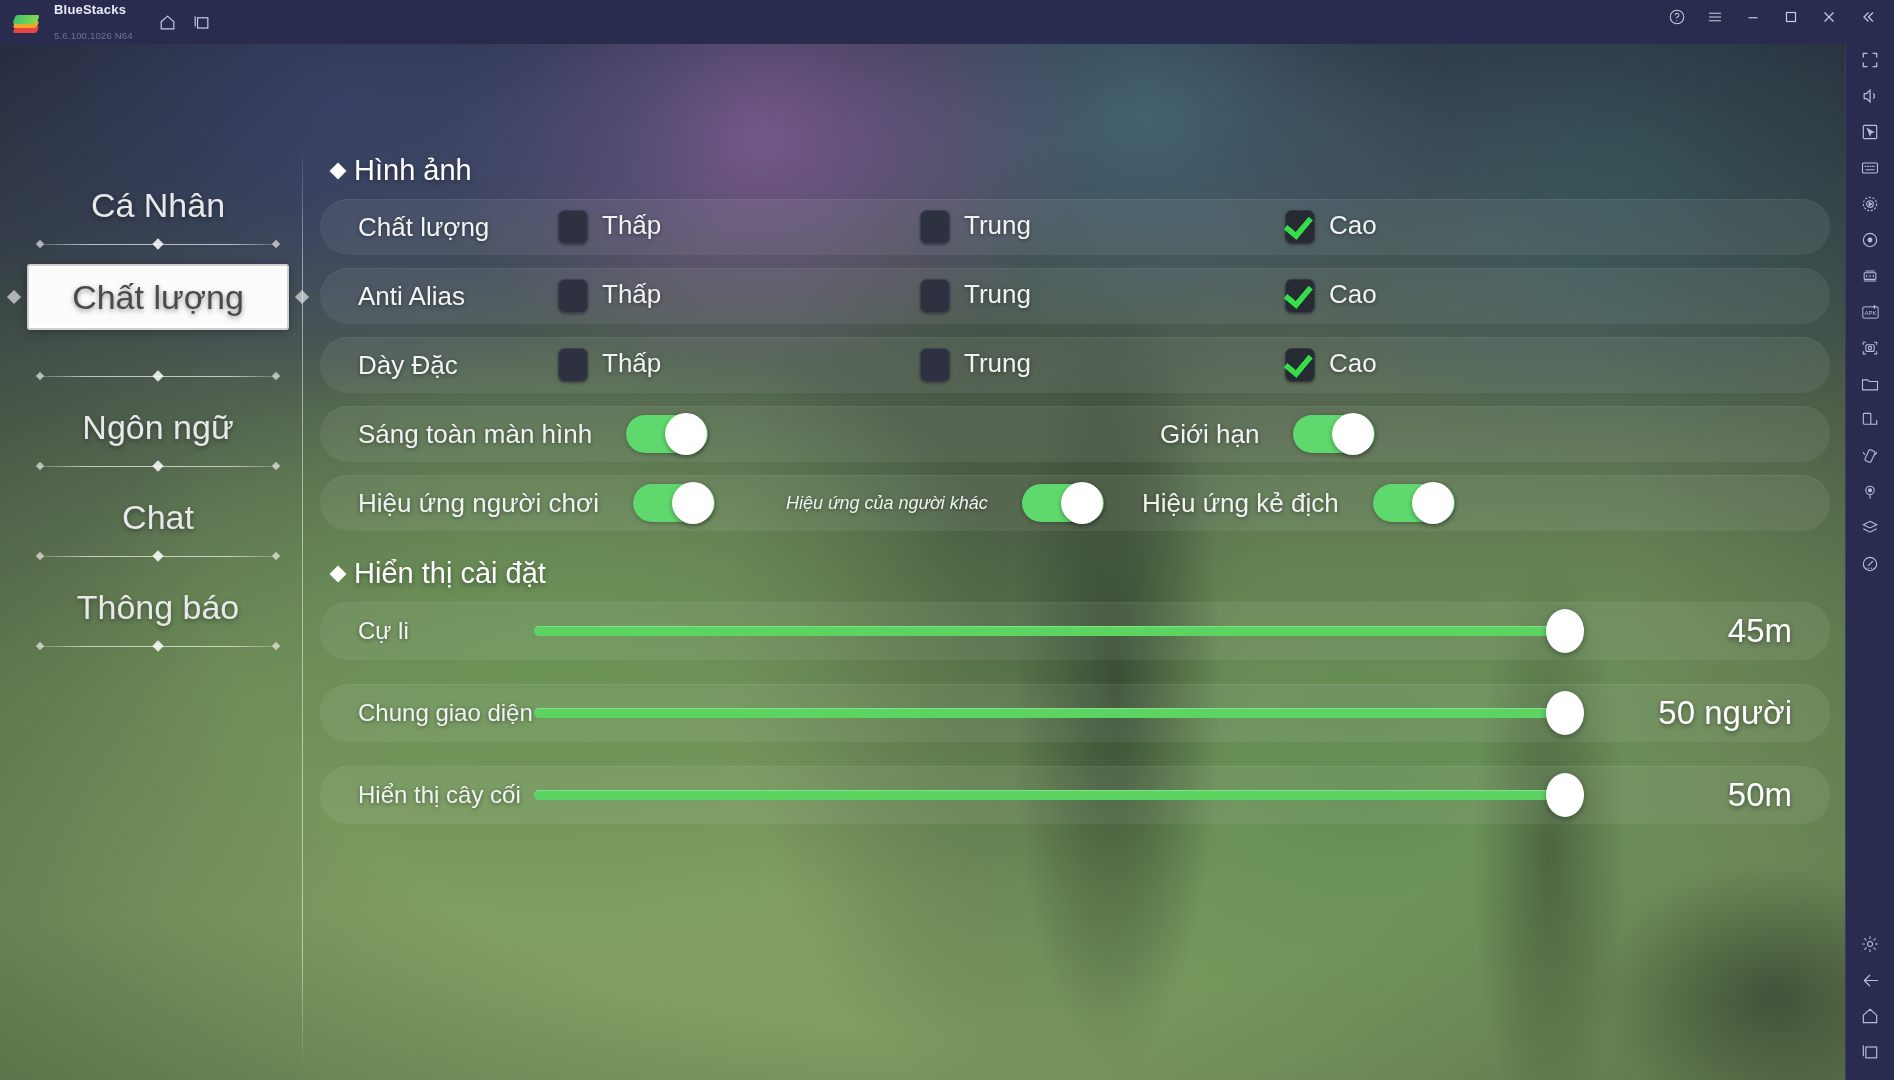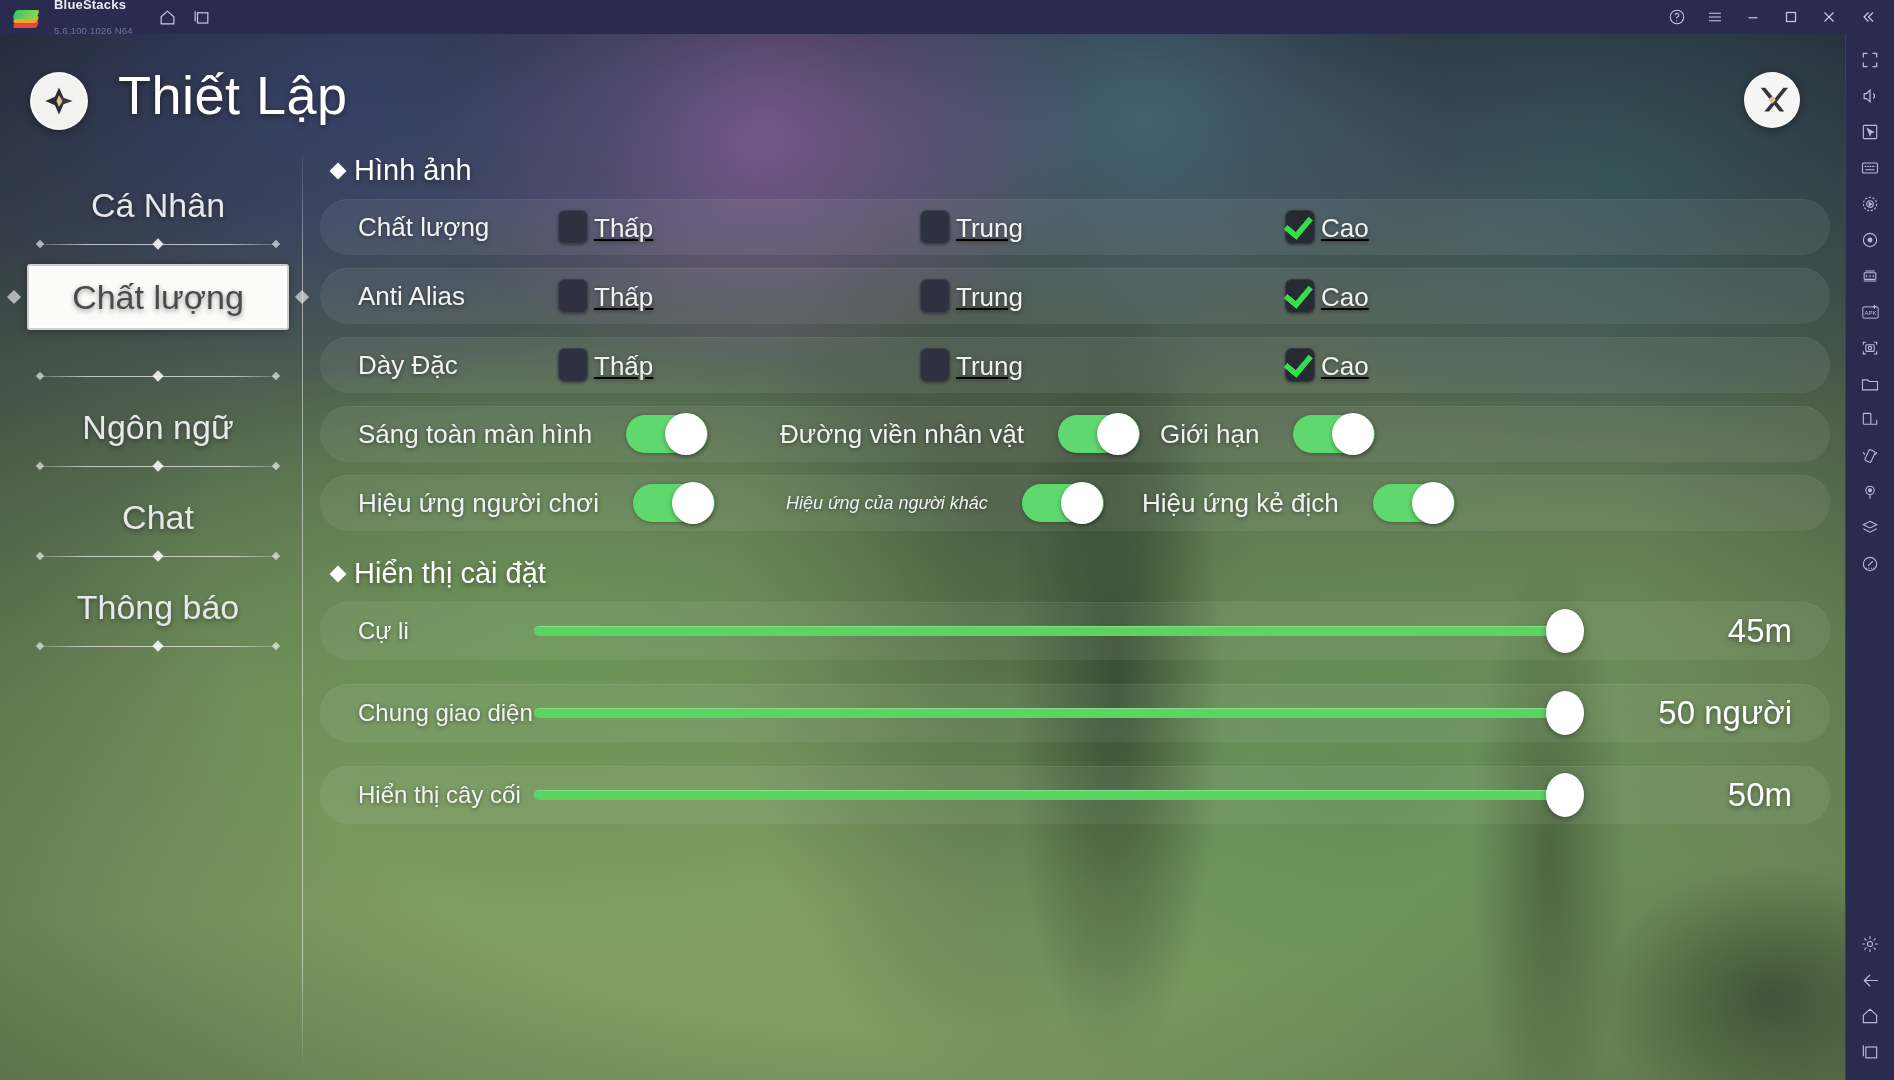--- a/index.html
+++ b/index.html
@@ -6,21 +6,21 @@
   html, body {
     width: 1894px; height: 1080px; overflow: hidden;
     font-family: "Liberation Sans", sans-serif;
     background: #1e2140;
   }
 
   
   #bs-window { position: relative; width: 1894px; height: 1080px; background: #272a4d; }
 
   #bs-titlebar {
-    position: absolute; left: 0; top: 0; width: 1894px; height: 34px;
+    position: absolute; left: 0; top: 0; width: 1894px; height: 44px;
     background: #2a2c4f; display: flex; align-items: center; z-index: 50;
   }
   #bs-logo { width: 30px; height: 22px; margin-left: 12px; position: relative; }
   #bs-logo .l1, #bs-logo .l2, #bs-logo .l3 {
     position: absolute; left: 2px; width: 24px; height: 7px; border-radius: 2px/3px;
     transform: skewX(-20deg);
   }
   #bs-logo .l3 { bottom: 0; background: #e84545; }
   #bs-logo .l2 { bottom: 5px; background: #f0a429; }
   #bs-logo .l1 { bottom: 9px; background: linear-gradient(90deg,#3ec46d,#8ad94c); height: 9px; }
@@ -162,21 +162,21 @@
     background:rgba(255,255,255,.065);
     border-radius:28px;
     display:flex; align-items:center;
     box-shadow: inset 0 1px 0 rgba(255,255,255,.06);
   }
   .row .row-label {
     color:#f2f4f3; font-size:26px; font-weight:300; margin-left:38px;
     text-shadow:0 1px 4px rgba(0,0,0,.45); white-space:nowrap;
   }
 
-  .chk-group { position:absolute; display:flex; align-items:flex-end; gap:6px; cursor:pointer;text-decoration:underline; }
+  .chk-group { position:absolute; display:flex; align-items:flex-start; gap:14px; cursor:pointer; }
   .chk-box {
     width:30px; height:34px; border-radius:7px; background:#2e3140;
     box-shadow: inset 0 0 0 1px rgba(255,255,255,.08), 0 1px 3px rgba(0,0,0,.4);
     display:flex; align-items:center; justify-content:center; flex:none;
   }
   .chk-box.on { background:#262a33; }
   .chk-box.on::after {
     content:""; width:20px; height:11px;
     border-left:6px solid #35dd4a; border-bottom:6px solid #35dd4a;
     transform: rotate(-50deg) translate(1px,-3px);
@@ -272,38 +272,20 @@
             <path d="M14 6l-6 6 6 6M20 6l-6 6 6 6"></path>
           </svg>
       </div>
     </div>
   </div>
 
   <div id="game">
     <div id="game-bg"></div>
     <div id="game-vignette"></div>
 
-    <div id="hdr">
-      <div id="back-btn">
-        <svg width="34" height="34" viewBox="0 0 40 40">
-          <path d="M20 4 L27 20 L20 36 L13 20 Z" fill="#2b2b33"></path>
-          <path d="M4 20 L20 13 L20 27 Z" fill="#2b2b33"></path>
-          <path d="M36 20 L22 15 L22 25 Z" fill="#3a3a44"></path>
-          <path d="M20 13 L24 20 L20 27 L17 20 Z" fill="#d8c98a"></path>
-        </svg>
-      </div>
-      <div id="page-title">Thiết Lập</div>
-      <div id="close-btn">
-        <svg width="38" height="38" viewBox="0 0 40 40">
-          <path d="M8 7 L13 7 L33 32 L28 32 Z" fill="#34343d"></path>
-          <path d="M32 7 L37 7 L17 32 L12 32 Z" fill="#34343d"></path>
-          <path d="M20 16 L24 20 L20 24 L16 20 Z" fill="#d8c98a"></path>
-        </svg>
-      </div>
-    </div>
 
     <div id="leftnav">
 
       <div class="nav-wrap">
         <div class="nav-item">Cá Nhân</div>
         <div class="nav-div">
           <div class="ln"></div>
             <div class="cap-l"></div>
             <div class="cap-r"></div>
             <div class="dm"></div>
@@ -410,26 +392,20 @@
         </div>
       </div>
 
       <div class="row">
         <div class="tgl-group" style="left:38px;">
           <span class="tl">Sáng toàn màn hình</span>
           <span class="switch">
               <span class="knob"></span>
             </span>
         </div>
-        <div class="tgl-group" style="left:460px;">
-          <span class="tl">Đường viền nhân vật</span>
-          <span class="switch">
-              <span class="knob"></span>
-            </span>
-        </div>
         <div class="tgl-group" style="left:840px;">
           <span class="tl">Giới hạn</span>
           <span class="switch">
               <span class="knob"></span>
             </span>
         </div>
       </div>
 
       <div class="row">
         <div class="tgl-group" style="left:38px;">

